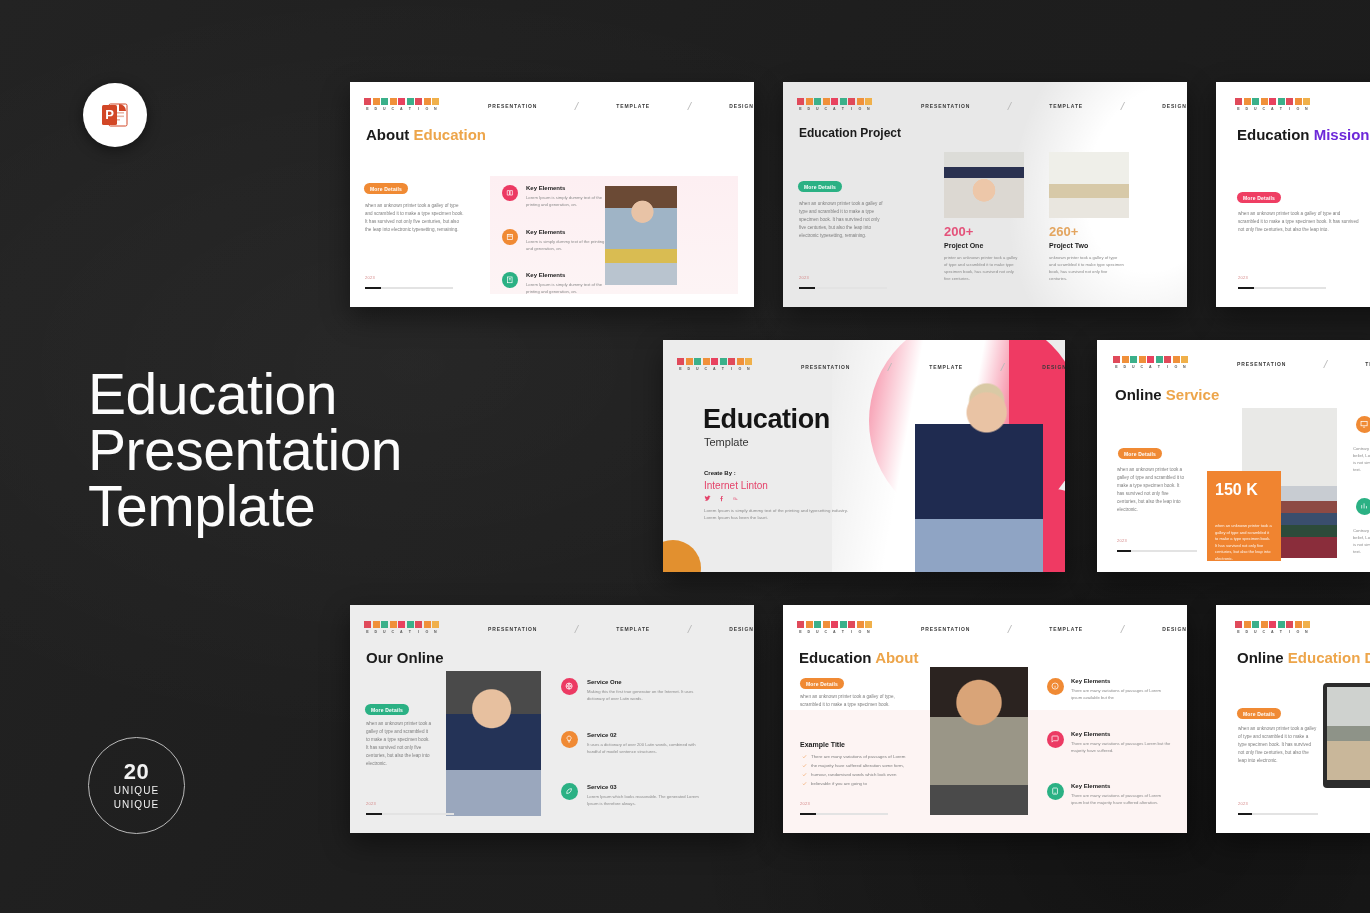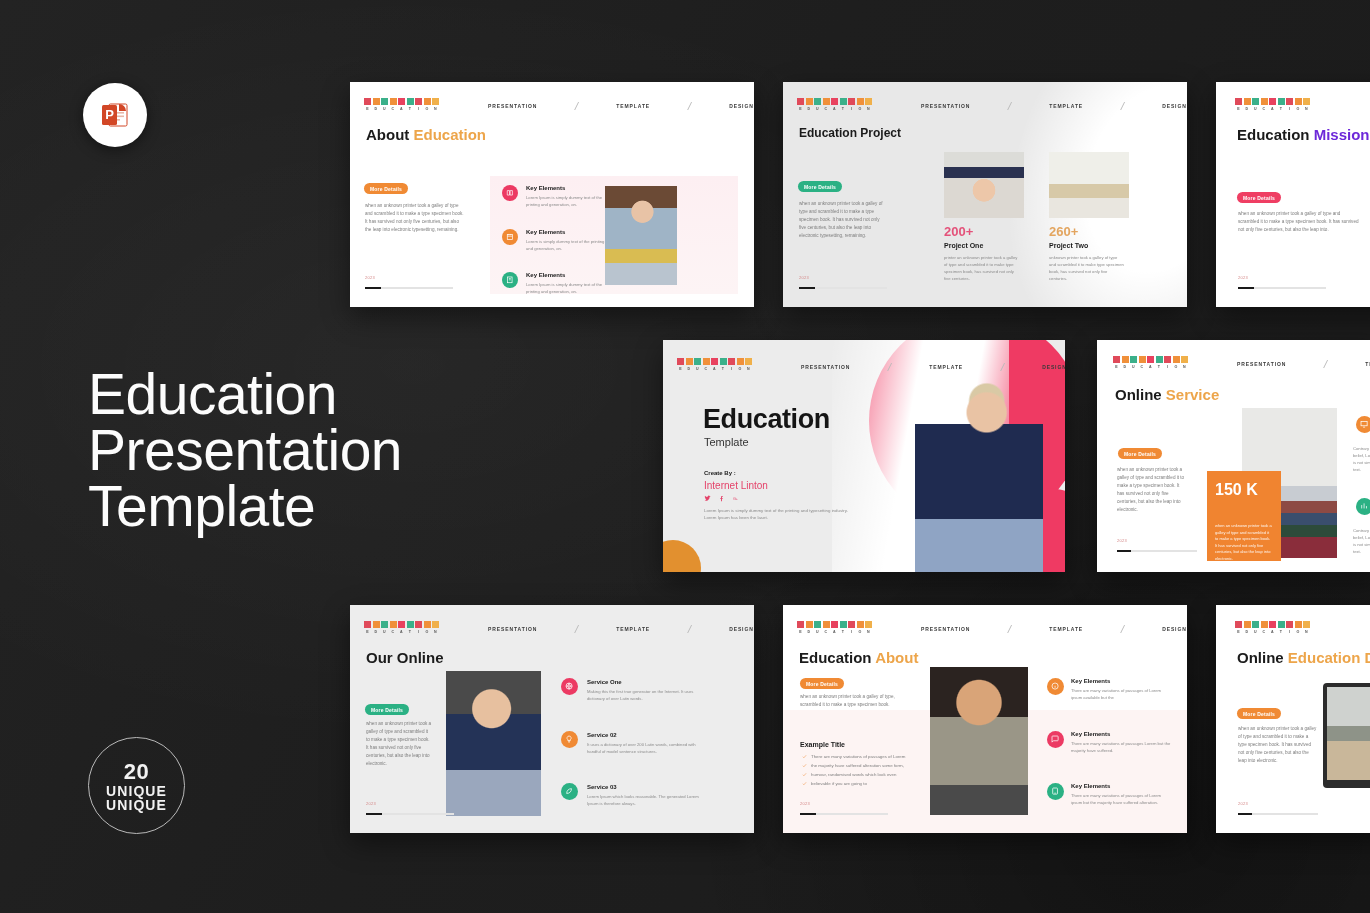--- a/index.html
+++ b/index.html
@@ -34,21 +34,21 @@
   }
   .hero-title div{ white-space:nowrap; }
 
   .slides-badge{
     position:absolute; left:88px; top:737px; width:97px; height:97px;
     border-radius:50%; border:1.5px solid #b9b9b9;
     display:flex; flex-direction:column; align-items:center; justify-content:center;
     color:#f2f2f2;
   }
   .slides-badge .num{ font-size:22px; font-weight:700; line-height:24px; letter-spacing:.5px;}
-  .slides-badge .l1,.slides-badge .l2{ font-size:14px; font-weight:700; letter-spacing:1.1px; line-height:14px;}
+  .slides-badge .l1,.slides-badge .l2{ font-size:10px; font-weight:400; letter-spacing:1.1px; line-height:14px;}
 
   
   .slide{
     position:absolute; overflow:hidden; background:#fff;
     box-shadow:0 10px 26px rgba(0,0,0,.45);
   }
   .slide-inner{ position:absolute; inset:0; }
   .logo{ position:absolute; }
   .logo .sq-row{ display:flex; gap:1.5px; }
   .logo .sq{ width:7px; height:7px; }

